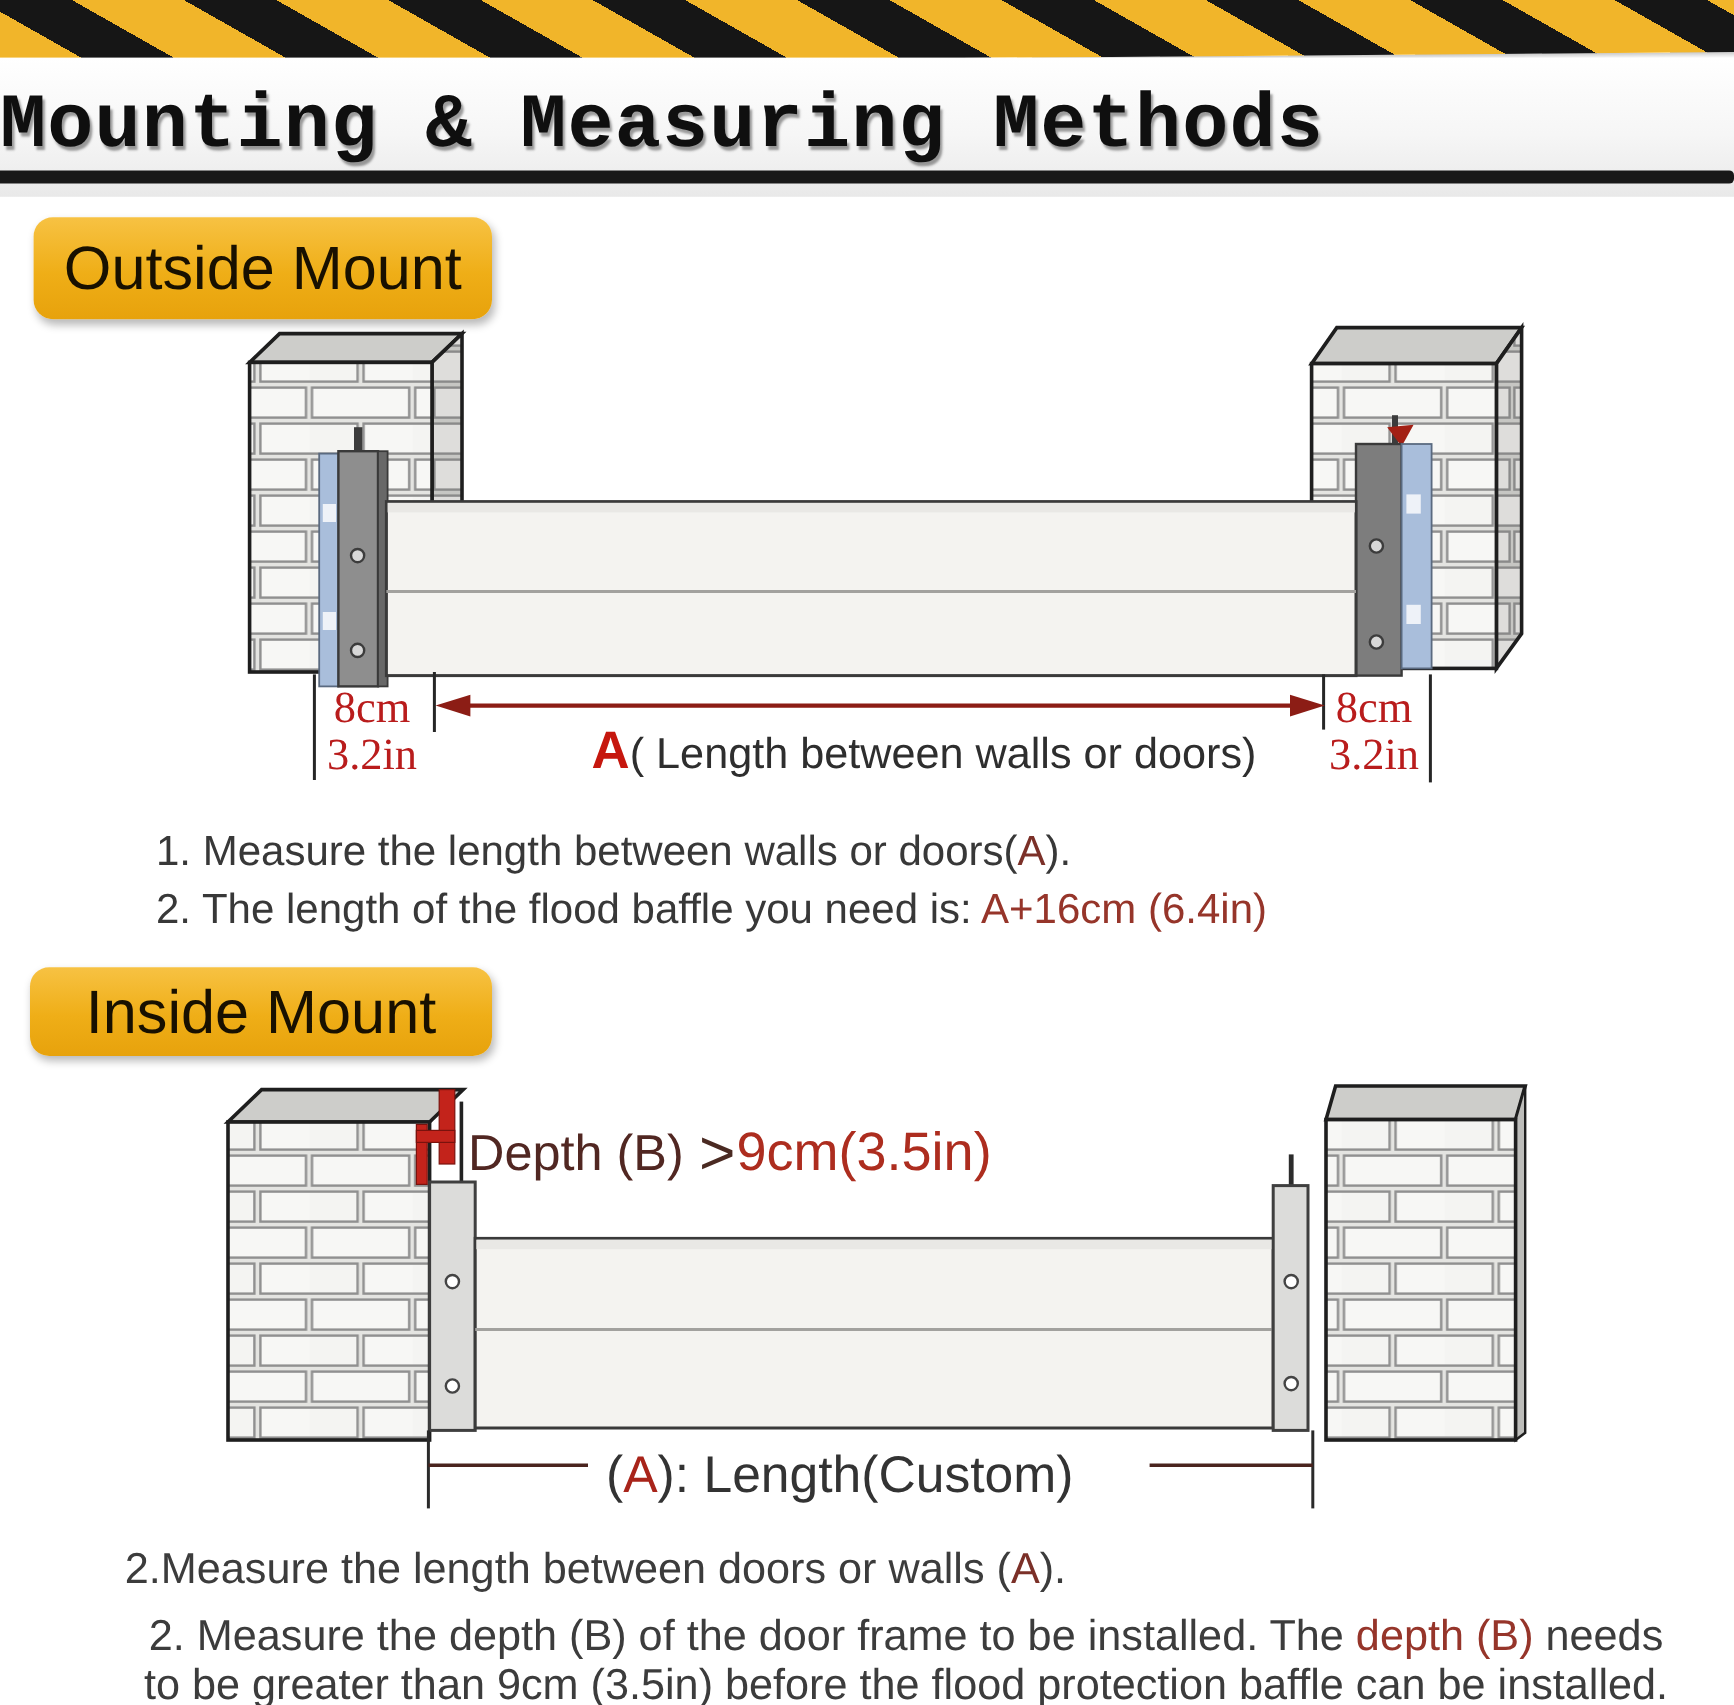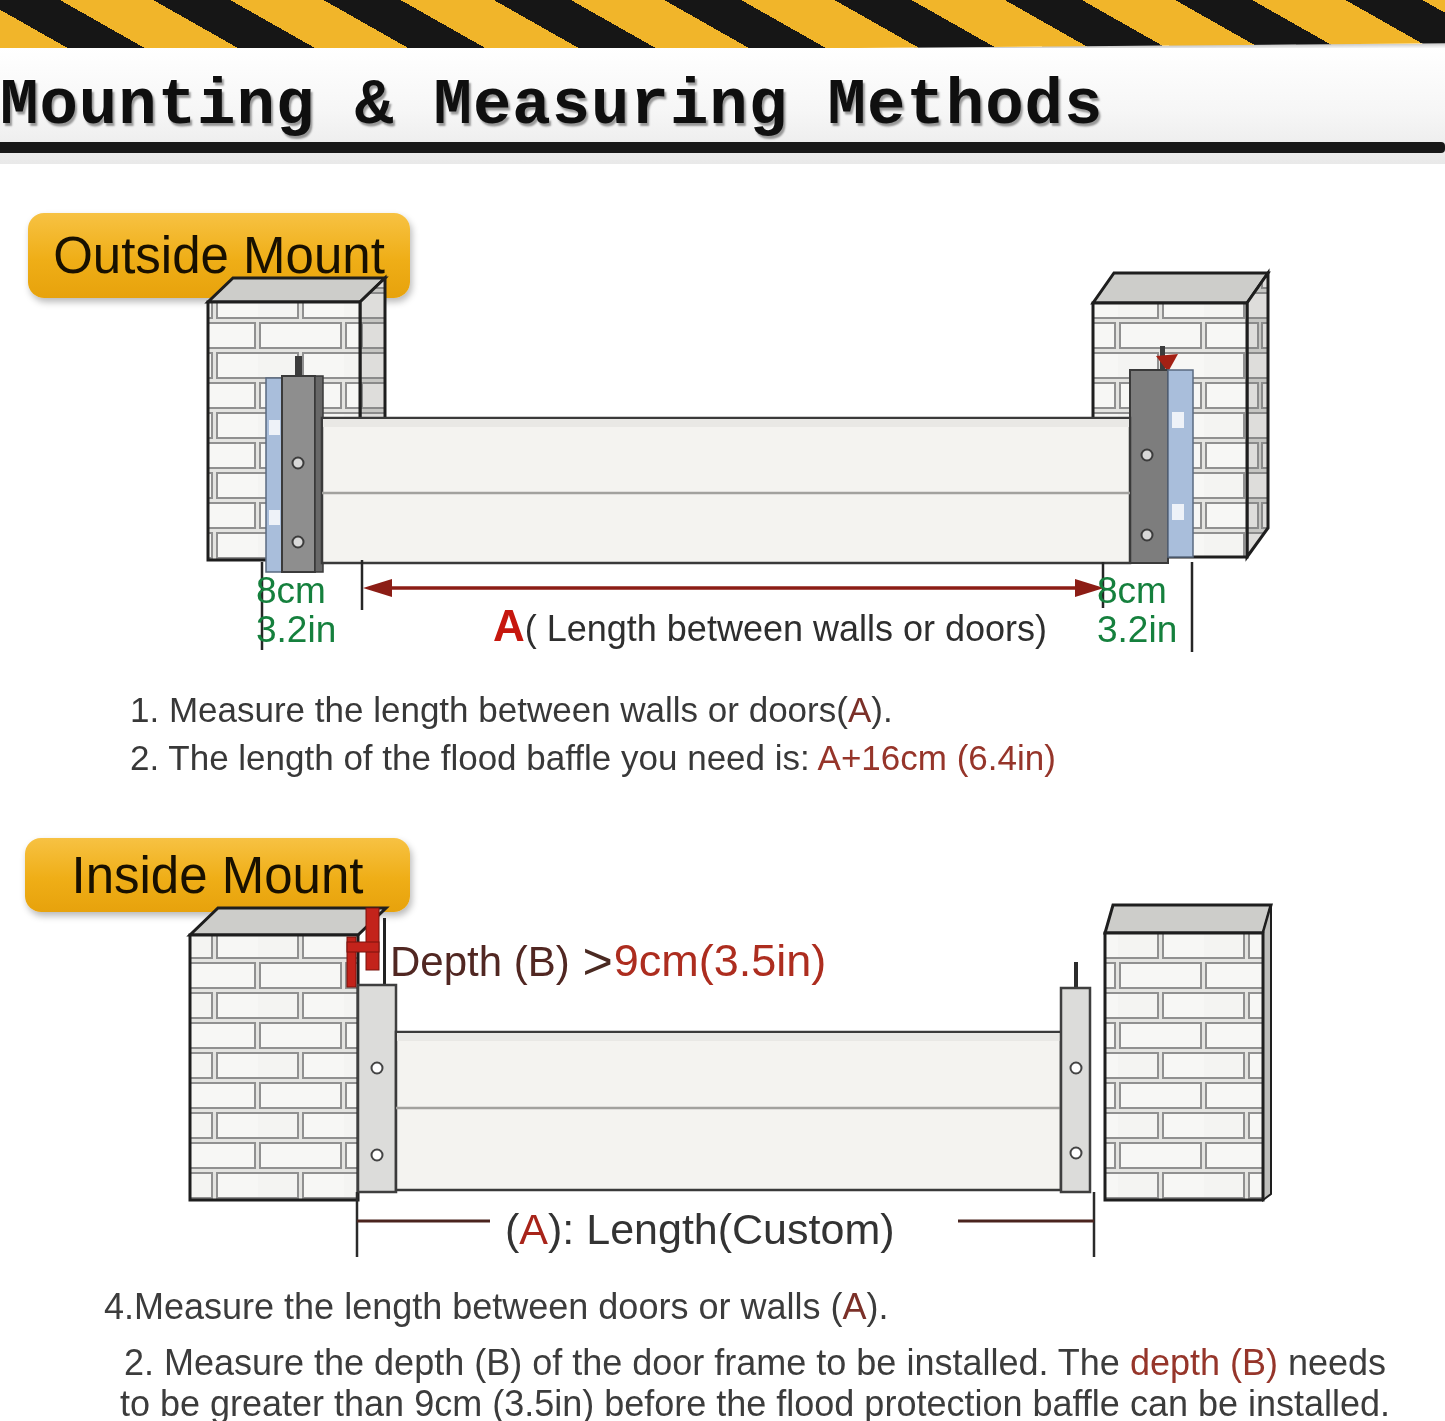--- a/index.html
+++ b/index.html
@@ -14,32 +14,32 @@
     background:linear-gradient(180deg,#ffffff 0%,#f6f6f6 55%,#e9e9e9 100%);
     display:flex;align-items:center;justify-content:flex-start;font-family:Liberation Mono, monospace;}
   .page-title{font-size:64px;font-weight:700;letter-spacing:1px;color:#0f0f0f;
     text-shadow:2px 3px 2px rgba(0,0,0,.38), -1px -1px 0 rgba(255,255,255,.65);}
   .dark-bar{position:absolute;top:142px;left:0;width:100%;height:11px;background:#181818;border-radius:0 4px 4px 0;}
 
   
   .pill{position:absolute;background:linear-gradient(180deg,#f7c243 0%,#efae17 55%,#e7a20c 100%);
     border-radius:16px;box-shadow:2px 4px 7px rgba(0,0,0,.28);
     display:flex;align-items:center;justify-content:center;
-    font-size:51px;color:#181000;margin-top:32px;}
+    font-size:51px;color:#181000;}
   #pill-outside{left:28px;top:181px;width:382px;height:85px;}
   #pill-inside{left:25px;top:806px;width:385px;height:74px;}
 
   
   .diagram{position:absolute;left:0;width:1445px;}
   #diagram-outside{top:260px;height:410px;}
   #diagram-inside{top:900px;height:370px;}
   .diagram svg{display:block;}
 
   
-  .dim-label{position:absolute;font-size:37px;color:#15803d;line-height:39px;white-space:nowrap;}
+  .dim-label{position:absolute;font-size:37px;color:#b91c1c;line-height:39px;text-align:center;white-space:nowrap;font-family:Liberation Serif, serif;}
   #dim-left{left:256px;top:571px;width:108px;}
   #dim-right{left:1097px;top:571px;width:96px;}
 
   .span-label{position:absolute;left:420px;top:601px;width:700px;text-align:center;
     font-size:36px;color:#2e2e2e;white-space:nowrap;}
   .span-key{color:#c6170e;font-weight:800;font-size:44px;}
 
   .steps-outside{position:absolute;left:130px;font-size:35px;color:#383838;white-space:nowrap;}
   #ostep1{top:690px;} #ostep2{top:738px;}
   .em-maroon{color:#7b3028;}
@@ -224,21 +224,21 @@
 
   <div class="depth-label">
     <span class="depth-pre">Depth (B) </span><span class="depth-gt">&gt;</span><span class="depth-val">9cm(3.5in)</span>
   </div>
 
   <div class="length-label">
     <span>(</span><span class="length-key">A</span><span>): Length(Custom)</span>
   </div>
 
   <div class="bsteps" id="bstep1">
-    <span>4.Measure the length between doors or walls (</span><span class="em-maroon">A</span><span>).</span>
+    <span>2.Measure the length between doors or walls (</span><span class="em-maroon">A</span><span>).</span>
   </div>
   <div class="bsteps" id="bstep2">
     <div>
       <span>2. Measure the depth (B) of the door frame to be installed. The </span><span class="em-red">depth (B)</span><span> needs</span>
     </div>
     <div>to be greater than 9cm (3.5in) before the flood protection baffle can be installed.</div>
   </div>
 
 </div>
 

